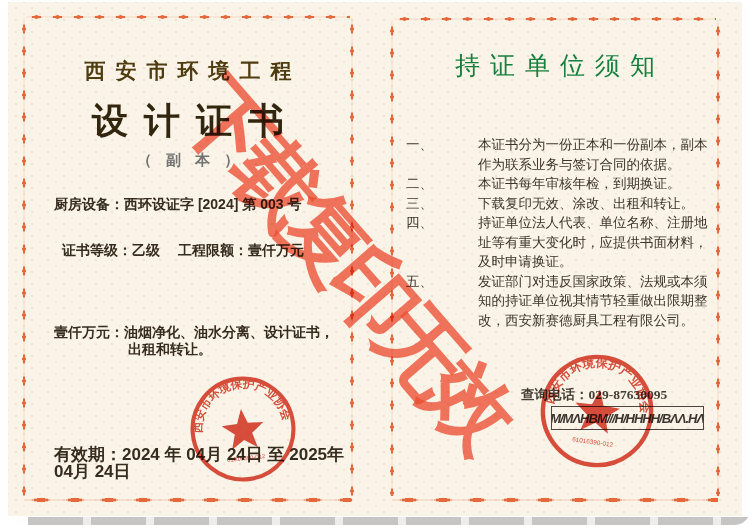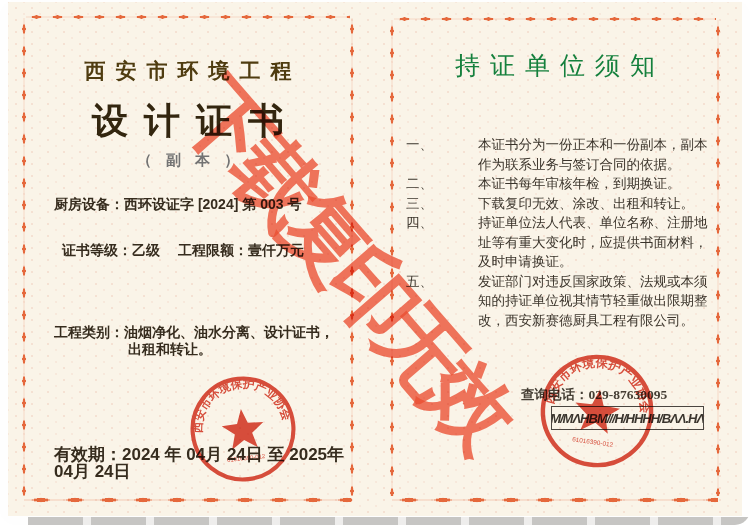--- a/index.html
+++ b/index.html
@@ -134,21 +134,21 @@
     <div class="row r-number">
       <span>厨房设备：</span><span>西环设证字 [2024] 第 003 号</span>
     </div>
 
     <div class="row r-grade">
       <span>证书等级：</span><span>乙级</span><span class="gap"></span><span>工程限额：</span><span>壹仟万元</span>
     </div>
 
 
     <div class="row r-category">
-      <div><span>工程类别：</span><span>油烟净化、油水分离、设计证书，</span></div>
+      <div><span>壹仟万元：</span><span>油烟净化、油水分离、设计证书，</span></div>
       <div class="line2">出租和转让。</div>
     </div>
 
 
     <div class="row r-validity">
       <span>有效期：</span><span>2024 年 04月 24日 至 2025年 04月 24日</span>
     </div>
   </div>
 
   <div class="panel panel-right">

